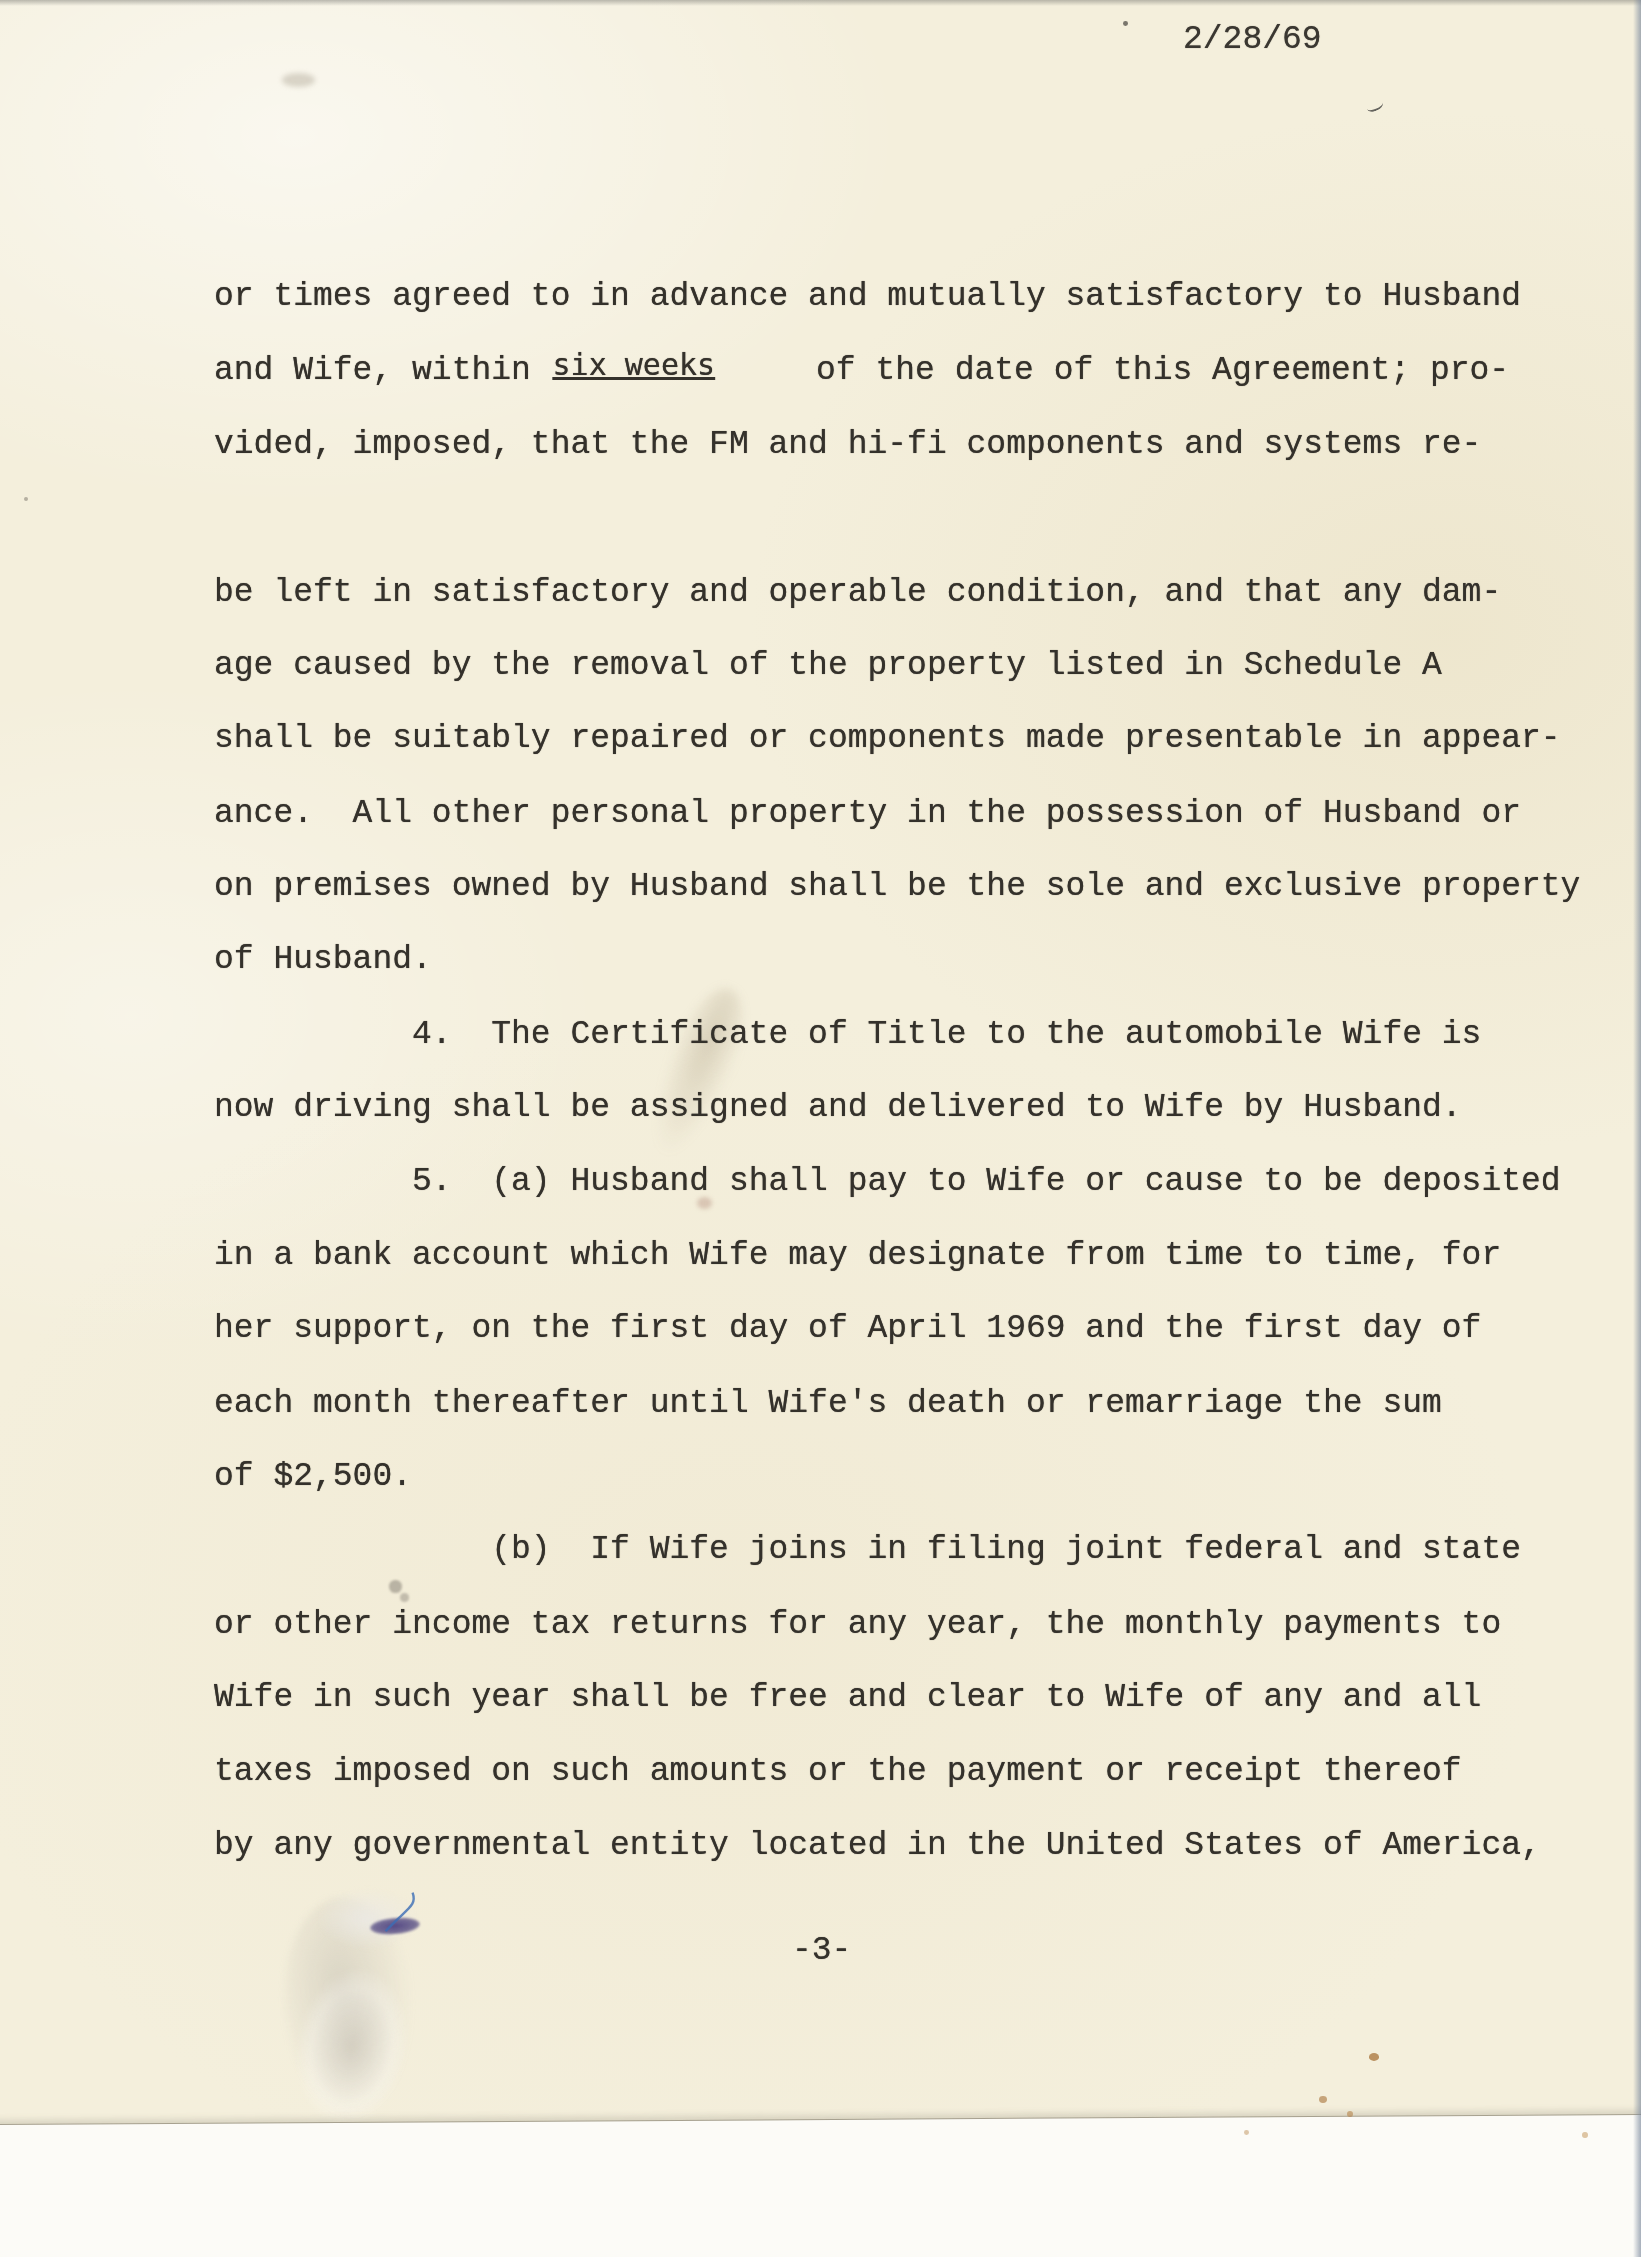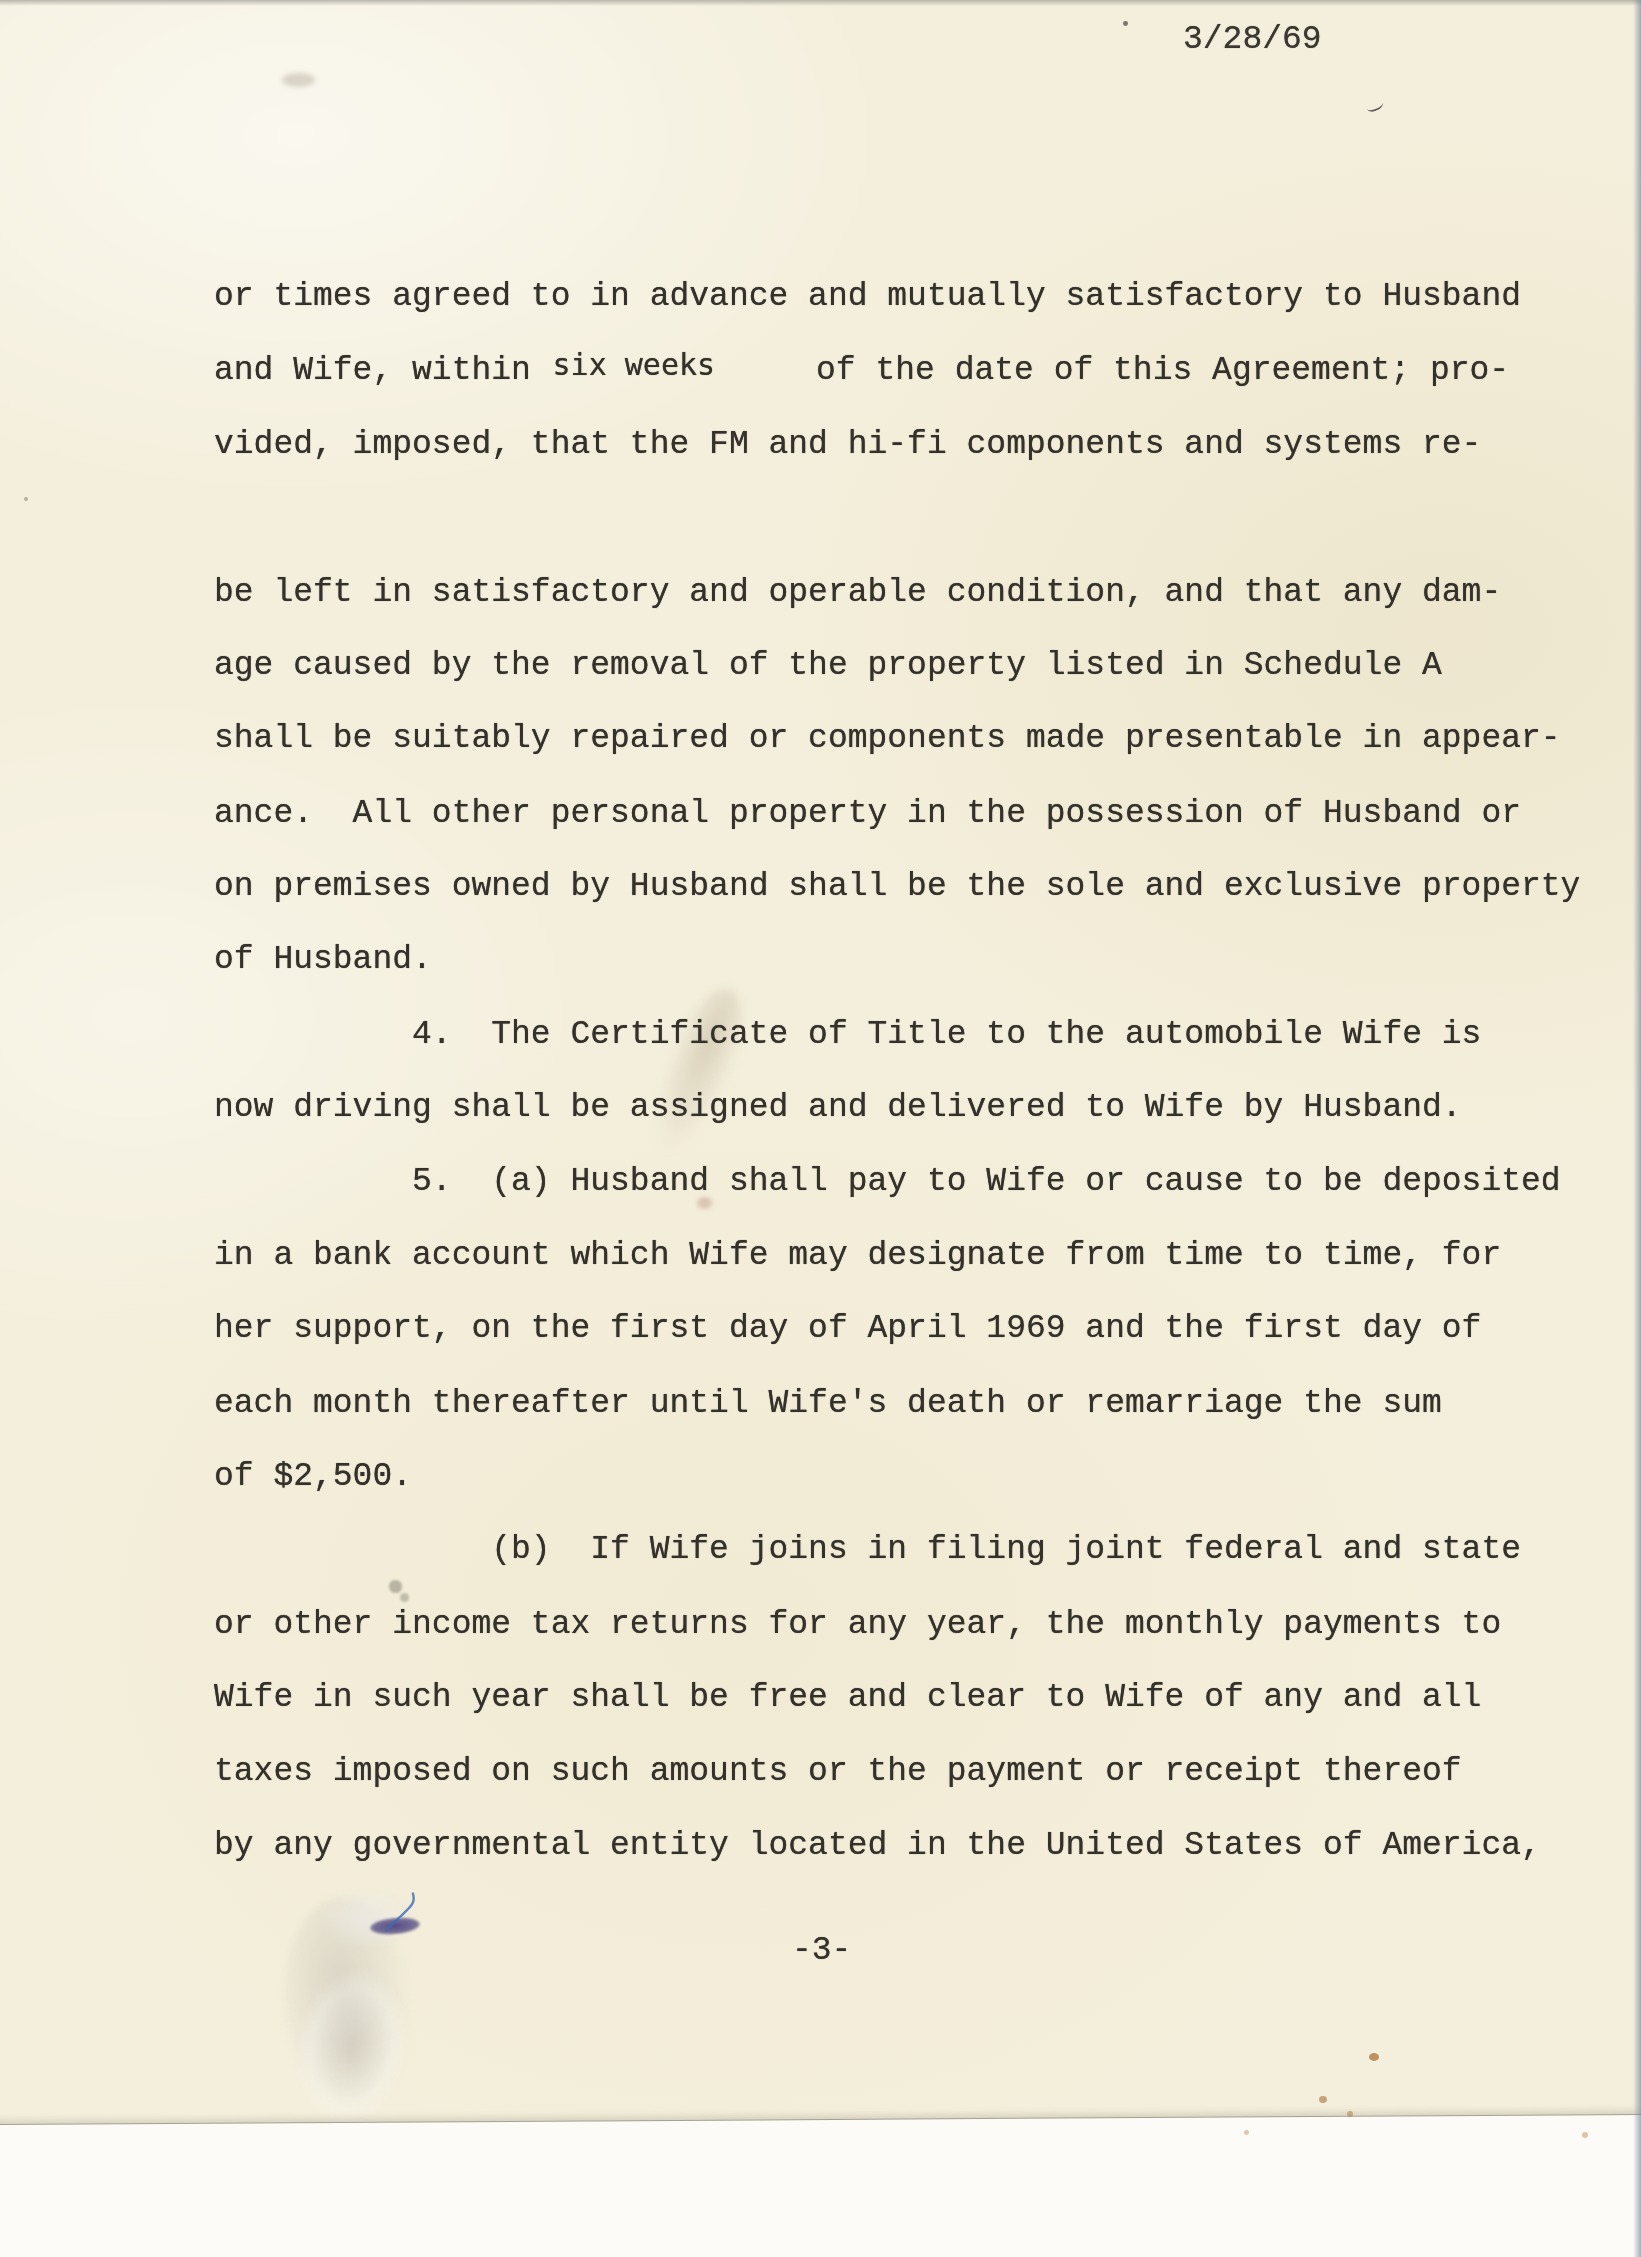--- a/index.html
+++ b/index.html
@@ -16,20 +16,21 @@
   .tl{
     position:absolute;left:214px;white-space:pre;
     font-size:33px;line-height:1.18;color:#34312b;
     text-shadow:0 0 0.8px rgba(52,49,43,0.85);
     letter-spacing:0;
   }
   .insert{
     display:inline-block;position:relative;top:-3.9px;
     font-family:"DejaVu Sans Mono",monospace;font-size:30px;
     margin:0 1.9px;
+    text-decoration:underline;
   }
   .date-stamp{
     position:absolute;left:1183px;top:21px;white-space:pre;
     font-size:33px;color:#3a3731;text-shadow:0 0 0.8px rgba(52,49,43,0.8);
   }
   .page-number{
     position:absolute;left:792px;top:1932px;white-space:pre;
     font-size:33px;color:#34312b;text-shadow:0 0 0.8px rgba(52,49,43,0.85);
   }
   .top-edge{position:absolute;left:0;top:0;width:1641px;height:5.8px;
@@ -84,21 +85,21 @@
 
   <div class="top-edge"></div>
 
   <div class="blob smudge-mid"></div>
   <div class="blob smudge-mid2"></div>
   <div class="blob faint-smudge"></div>
   <div class="blob smudge-a"></div>
   <div class="blob smudge-b"></div>
   <div class="blob smudge-c"></div>
 
-  <div class="date-stamp">3/28/69</div>
+  <div class="date-stamp">2/28/69</div>
 
   <div class="tl" style="top:278px">or times agreed to in advance and mutually satisfactory to Husband</div>
   <div class="tl" style="top:351px"><span>and Wife, within </span><span class="insert">six weeks</span><span>     of the date of this Agreement; pro-</span></div>
   <div class="tl" style="top:426px">vided, imposed, that the FM and hi-fi components and systems re-</div>
   <div class="tl" style="top:574px">be left in satisfactory and operable condition, and that any dam-</div>
   <div class="tl" style="top:647px">age caused by the removal of the property listed in Schedule A</div>
   <div class="tl" style="top:720px">shall be suitably repaired or components made presentable in appear-</div>
   <div class="tl" style="top:795px">ance.  All other personal property in the possession of Husband or</div>
   <div class="tl" style="top:868px">on premises owned by Husband shall be the sole and exclusive property</div>
   <div class="tl" style="top:941px">of Husband.</div>

